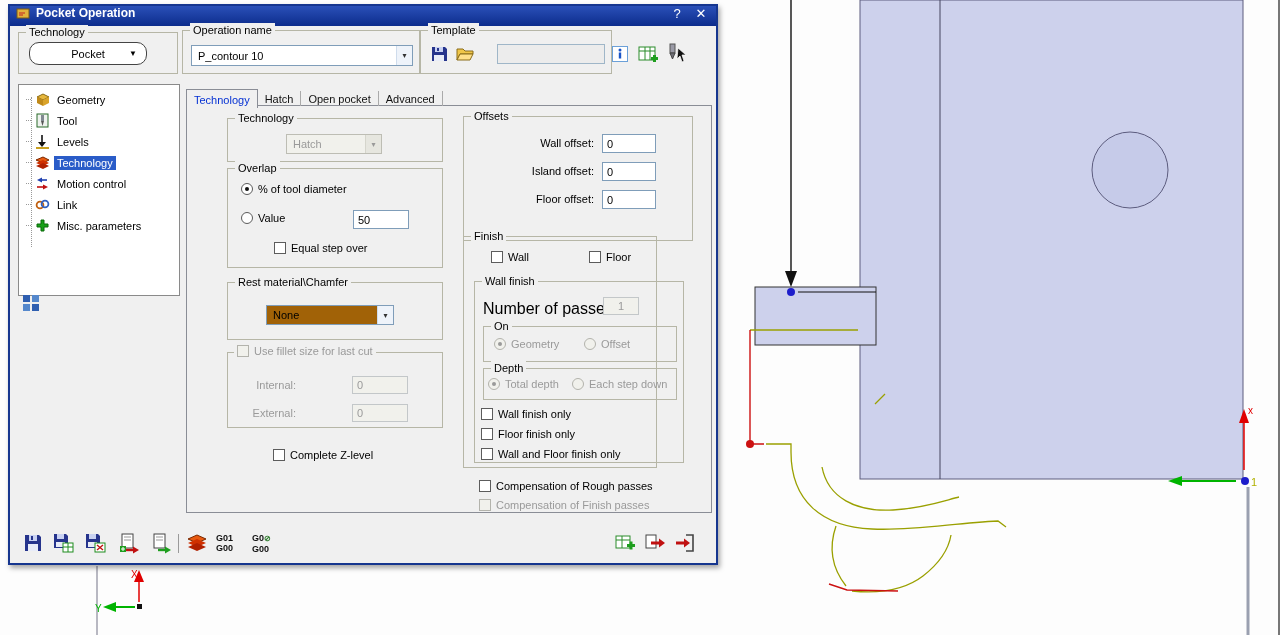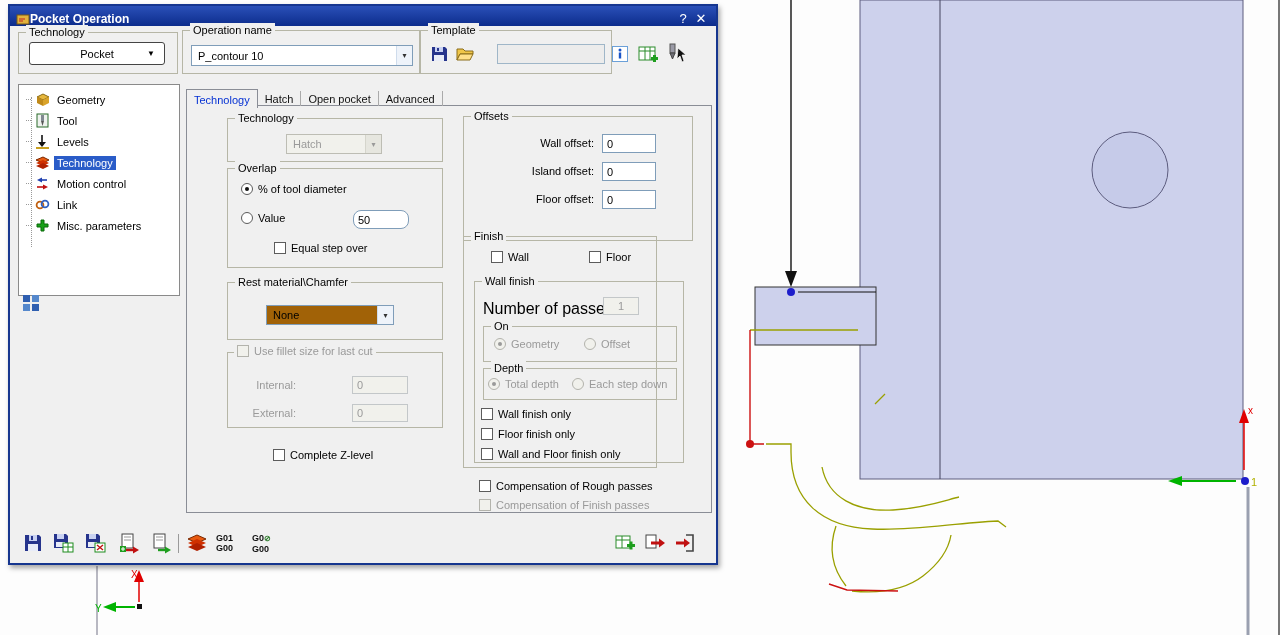--- a/index.html
+++ b/index.html
@@ -5,22 +5,22 @@
   *{margin:0;padding:0;box-sizing:border-box}
   html,body{width:1280px;height:635px;overflow:hidden;background:#fff;
     font-family:"Liberation Sans",sans-serif;}
   #stage{position:relative;width:1280px;height:635px;background:#fdfdfd}
   #cad{position:absolute;left:0;top:0}
 
   
   .dialog{position:absolute;left:8px;top:4px;width:710px;height:561px;background:#f0f0f0;
     border:2px solid #16368f;box-shadow:2px 3px 5px rgba(0,0,0,.35);font-size:11px}
   .titlebar{position:absolute;left:0;top:0;right:0;height:20px;
-    background:linear-gradient(#2a50b8,#0c2c8c);color:#fff;display:flex;align-items:flex-end;
-    padding:0 6px;}
+    background:linear-gradient(#2a50b8,#0c2c8c);color:#fff;display:flex;align-items:flex-start;
+    padding:0 6px;gap:6px}
   .titlebar .title{font-size:12px;font-weight:bold;flex:1;white-space:nowrap}
   .tbtn{width:18px;text-align:center;font-size:13px;color:#fff;cursor:default}
 
   .group{position:absolute;border:1px solid #b6b6a6}
   .legend{position:absolute;top:-8px;left:7px;background:#f0f0f0;padding:0 3px;
     font-size:11px;line-height:14px;white-space:nowrap}
 
   .edit{position:absolute;border:1px solid #7f9db9;background:#fff;
     font:11px "Liberation Sans",sans-serif;padding:1px 4px;outline:none}
   .edit.dis{background:#f1f1ec;border-color:#c3c7c9;color:#9a9a9a}
@@ -135,21 +135,21 @@
         <rect x="1" y="3" width="12" height="9" fill="#e2b23c" stroke="#7a5a14"></rect>
         <path d="M3 7 h6 M3 9 h4" stroke="#c22222" fill="none"></path>
       </svg>
       <span class="title">Pocket Operation</span>
       <span class="tbtn">?</span>
       <span class="tbtn">✕</span>
     </div>
 
     <div class="group" style="left:8px;top:26px;width:160px;height:42px">
       <span class="legend">Technology</span>
-      <div style="position:absolute;left:10px;top:9px;width:136px;height:23px;background:#fff;border:1px solid #444;border-radius:3px;display:flex;align-items:center;justify-content:center">
+      <div style="position:absolute;left:10px;top:9px;width:118px;height:23px;background:#fff;border:1px solid #444;border-radius:10px;display:flex;align-items:center;justify-content:center">
         <span>Pocket</span>
         <span style="position:absolute;right:9px;font-size:8px">▼</span>
       </div>
     </div>
 
     <div class="group" style="left:172px;top:24px;width:238px;height:44px">
       <span class="legend">Operation name</span>
       <div class="combo" style="left:8px;top:14px;width:222px;height:21px">
         <span>P_contour 10</span>
         <span class="carr">▾</span>
@@ -274,21 +274,21 @@
       <div class="group" style="left:40px;top:62px;width:216px;height:100px">
         <span class="legend">Overlap</span>
         <div class="row" style="left:13px;top:14px">
           <span class="rad on"></span>
           <span>% of tool diameter</span>
         </div>
         <div class="row" style="left:13px;top:43px">
           <span class="rad"></span>
           <span>Value</span>
         </div>
-        <input class="edit" style="left: 125px; top: 41px; width: 56px; height: 19px; border-radius: 8px;" value="50">
+        <input class="edit" style="left: 125px; top: 41px; width: 56px; height: 19px;" value="50">
         <div class="row" style="left:46px;top:73px">
           <span class="chk"></span>
           <span>Equal step over</span>
         </div>
       </div>
 
       <div class="group" style="left:40px;top:176px;width:216px;height:58px">
         <span class="legend">Rest material\Chamfer</span>
         <div class="combo" style="left:38px;top:22px;width:128px;height:20px;background:#a16207">
           <span>None</span>

